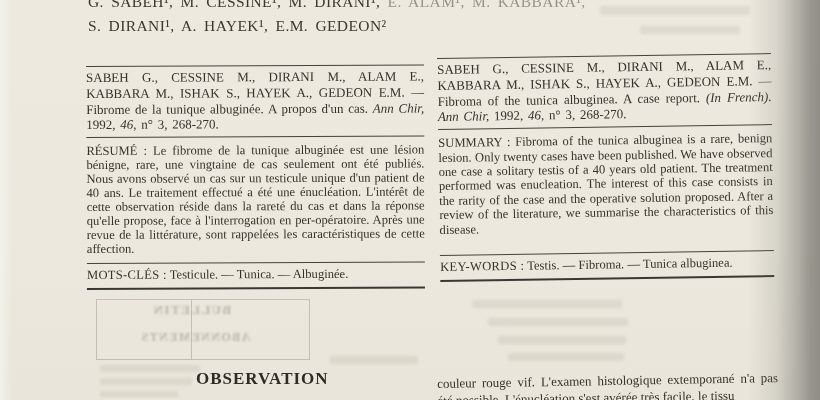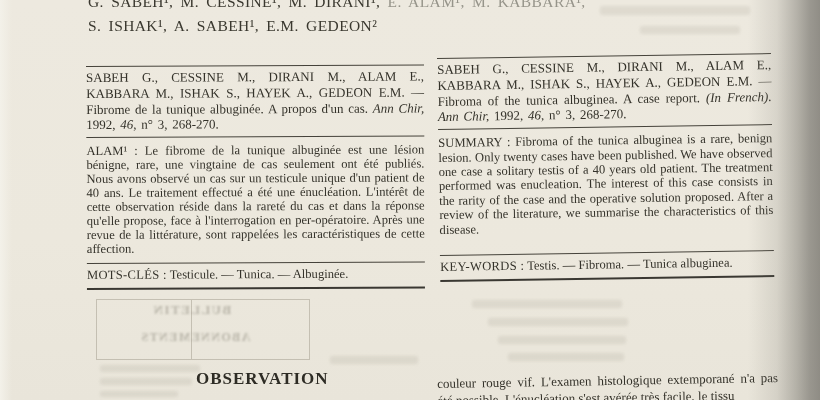--- a/index.html
+++ b/index.html
@@ -49,32 +49,32 @@
 </style>
 </head>
 <body>
 
 <div class="page">
 
   <div class="left-edge"></div>
 
   <div class="authors">
     <div><span>G. SABEH¹, M. CESSINE¹, M. DIRANI¹,</span> <span class="faded">E. ALAM¹, M. KABBARA¹,</span></div>
-    <div>S. ISHAK¹, A. SABEH¹, E.M. GEDEON²</div>
+    <div>S. DIRANI¹, A. HAYEK¹, E.M. GEDEON²</div>
   </div>
 
   <div class="col col-left">
     <hr class="rule">
     <p class="citation"><span>SABEH G., CESSINE M., DIRANI M., ALAM E., KABBARA M., ISHAK S., HAYEK A., GEDEON E.M. —</span>
       <span>Fibrome de la tunique albuginée. A propos d'un cas.</span>
       <span class="ital">Ann Chir,</span>
       <span>1992,</span>
       <span class="ital">46</span><span>, n° 3, 268-270.</span></p>
     <hr class="rule">
-    <p class="abstract"><span>ALAM¹ :</span>
+    <p class="abstract"><span>RÉSUMÉ :</span>
       <span>Le fibrome de la tunique albuginée est une lésion bénigne, rare, une vingtaine de cas seulement ont été publiés. Nous avons observé un cas sur un testicule unique d'un patient de 40 ans. Le traitement effectué a été une énucléation. L'intérêt de cette observation réside dans la rareté du cas et dans la réponse qu'elle propose, face à l'interrogation en per-opératoire. Après une revue de la littérature, sont rappelées les caractéristiques de cette affection.</span></p>
     <hr class="rule">
     <div class="kwline"><span class="kwlabel">MOTS-CLÉS :</span>
       <span>Testicule. — Tunica. — Albuginée.</span></div>
     <hr class="rule thick">
   </div>
 
   <div class="col col-right">
     <hr class="rule">
     <p class="citation"><span>SABEH G., CESSINE M., DIRANI M., ALAM E., KABBARA M., ISHAK S., HAYEK A., GEDEON E.M. —</span>

